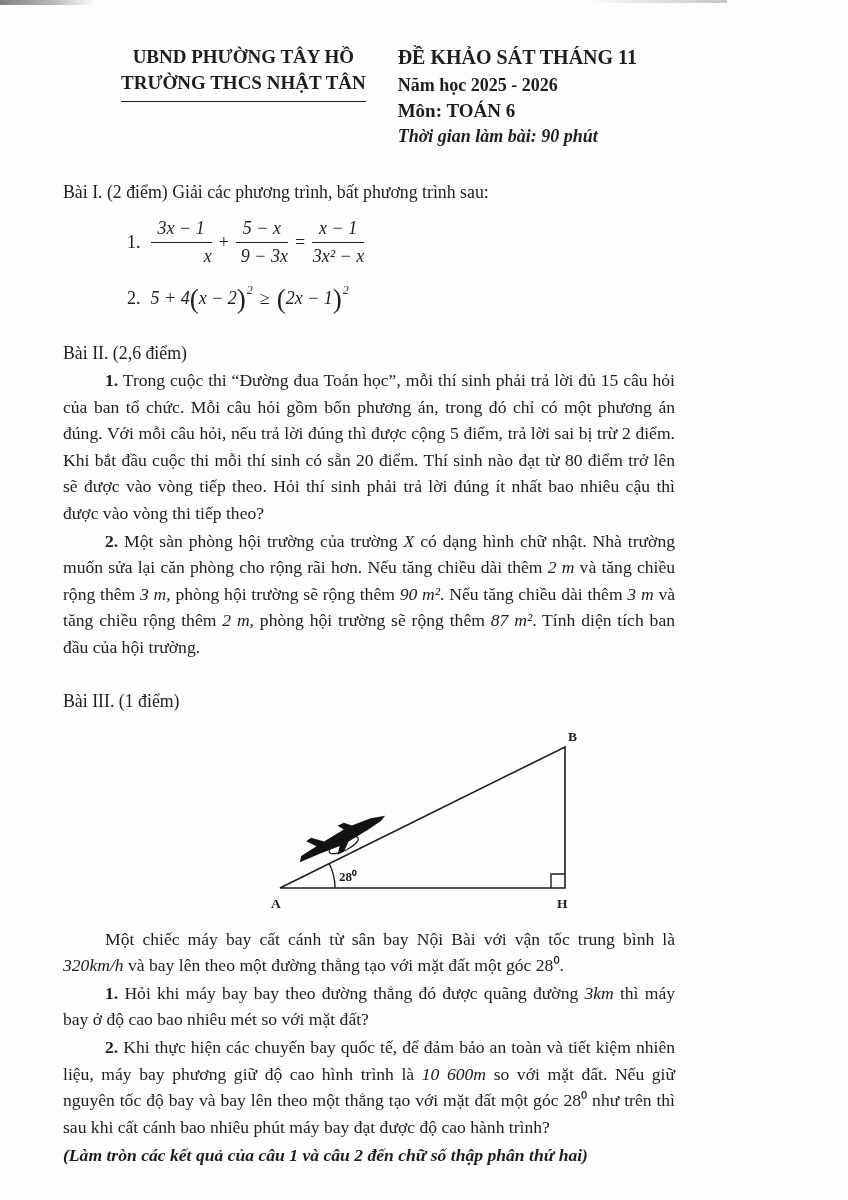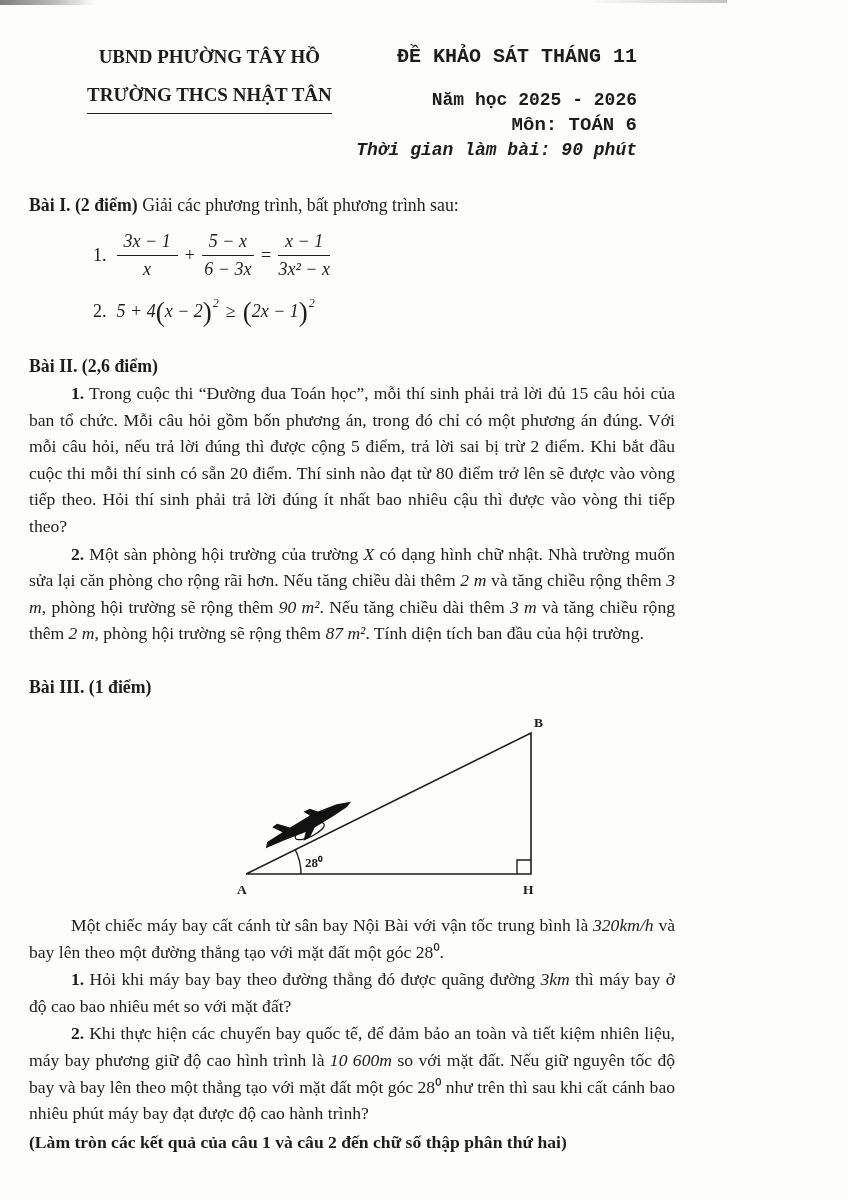--- a/index.html
+++ b/index.html
@@ -4,54 +4,54 @@
 <style>
   html,body { margin:0; padding:0; }
   body {
     width:848px; height:1200px;
     background:#fdfdfc;
     color:#1d1d1d;
     font-family:"Liberation Serif", serif;
     overflow:hidden;
     position:relative;
   }
-  .page { box-sizing:border-box; width:727px; height:1200px; padding:44px 52px 0 29px; position:relative; }
+  .page { box-sizing:border-box; width:727px; height:1200px; padding:44px 52px 0 63px; position:relative; }
 
   
   .smudge-l { position:absolute; top:0; left:0; width:95px; height:5px;
     background:linear-gradient(90deg,#4b4b4b,#9a9a9a 55%,rgba(200,200,200,0)); opacity:.7; }
   .smudge-r { position:absolute; top:0; right:0; width:140px; height:3px;
     background:linear-gradient(270deg,#8d8d8d,rgba(200,200,200,0)); opacity:.5; }
 
   
   .header { display:flex; justify-content:space-between; align-items:flex-start; margin:0 38px 0 58px; }
   .h-left { text-align:center; }
   .h-org { font-weight:700; font-size:19px; line-height:26px; }
-  .h-school-wrap { margin-top:12px; }
+  .h-school-wrap { margin-top:0; }
   .h-school { display:inline-block; font-weight:700; font-size:19px; line-height:26px; padding-bottom:5px; border-bottom:1.6px solid #1d1d1d; }
   .h-pages { font-style:italic; font-size:18px; margin-top:25px; }
-  .h-right { text-align:right;font-family:Liberation Mono, monospace; }
+  .h-right { text-align:left; }
   .h-title { font-weight:700; font-size:20px; line-height:26px; }
-  .h-year { font-weight:700; font-size:18px; margin-top:20px; }
+  .h-year { font-weight:700; font-size:18px; margin-top:5px; }
   .h-subject { font-weight:700; font-size:19px; margin-top:4px; }
   .h-duration { font-weight:700; font-style:italic; font-size:18px; margin-top:4px; }
 
   
   .sec { margin-top:28px; }
   .sec-head { font-size:17.8px; line-height:26px; margin:0; }
-  .sec-head b { font-weight:700;text-align:right; }
+  .sec-head b { font-weight:400;text-align:right; }
   .para { font-size:17.6px; line-height:26.6px; text-align:justify; text-indent:42px; margin:1px 0 0 0; }
   .para b { font-weight:700; }
   .para i { font-style:italic; }
-  .note { font-size:17.6px; line-height:26.6px; font-weight:700; margin:2px 0 0 0; }
+  .note { font-size:17.6px; line-height:26.6px; font-weight:700; font-style:italic; margin:2px 0 0 0; }
 
   
   .equation { margin:12px 0 0 64px; font-size:18px; display:flex; align-items:center; }
   .eq-num { font-style:normal; margin-right:10px; }
-  .frac { display:inline-flex; flex-direction:column; align-items:center; font-style:italic; line-height:1.25; }
+  .frac { display:inline-flex; flex-direction:column; align-items:flex-end; font-style:italic; line-height:1.25; }
   .fnum { padding:0 7px 2px; border-bottom:1.6px solid #1d1d1d; }
   .fden { padding-top:2px; }
   .op { margin:0 7px; }
   .eq2-math { font-style:italic; }
   .paren-ch { font-style:normal; font-size:27px; line-height:1; display:inline-block; vertical-align:-4px; }
   .exp { font-size:12px; vertical-align:10px; margin-left:1px; }
   .rel { font-style:normal; margin:0 7px; }
 
   
   .figure { position:relative; margin:6px 0 0 -55px; width:848px; height:205px; }
@@ -84,21 +84,21 @@
 
     <div class="equation">
       <span class="eq-num">1.</span>
       <span class="frac">
           <span class="fnum">3x − 1</span>
           <span class="fden">x</span>
         </span>
       <span class="op">+</span>
       <span class="frac">
           <span class="fnum">5 − x</span>
-          <span class="fden">6 − 3x</span>
+          <span class="fden">9 − 3x</span>
         </span>
       <span class="op">=</span>
       <span class="frac">
           <span class="fnum">x − 1</span>
           <span class="fden">3x² − x</span>
         </span>
     </div>
 
     <div class="equation" style="margin-top:16px;">
       <span class="eq-num">2.</span>

